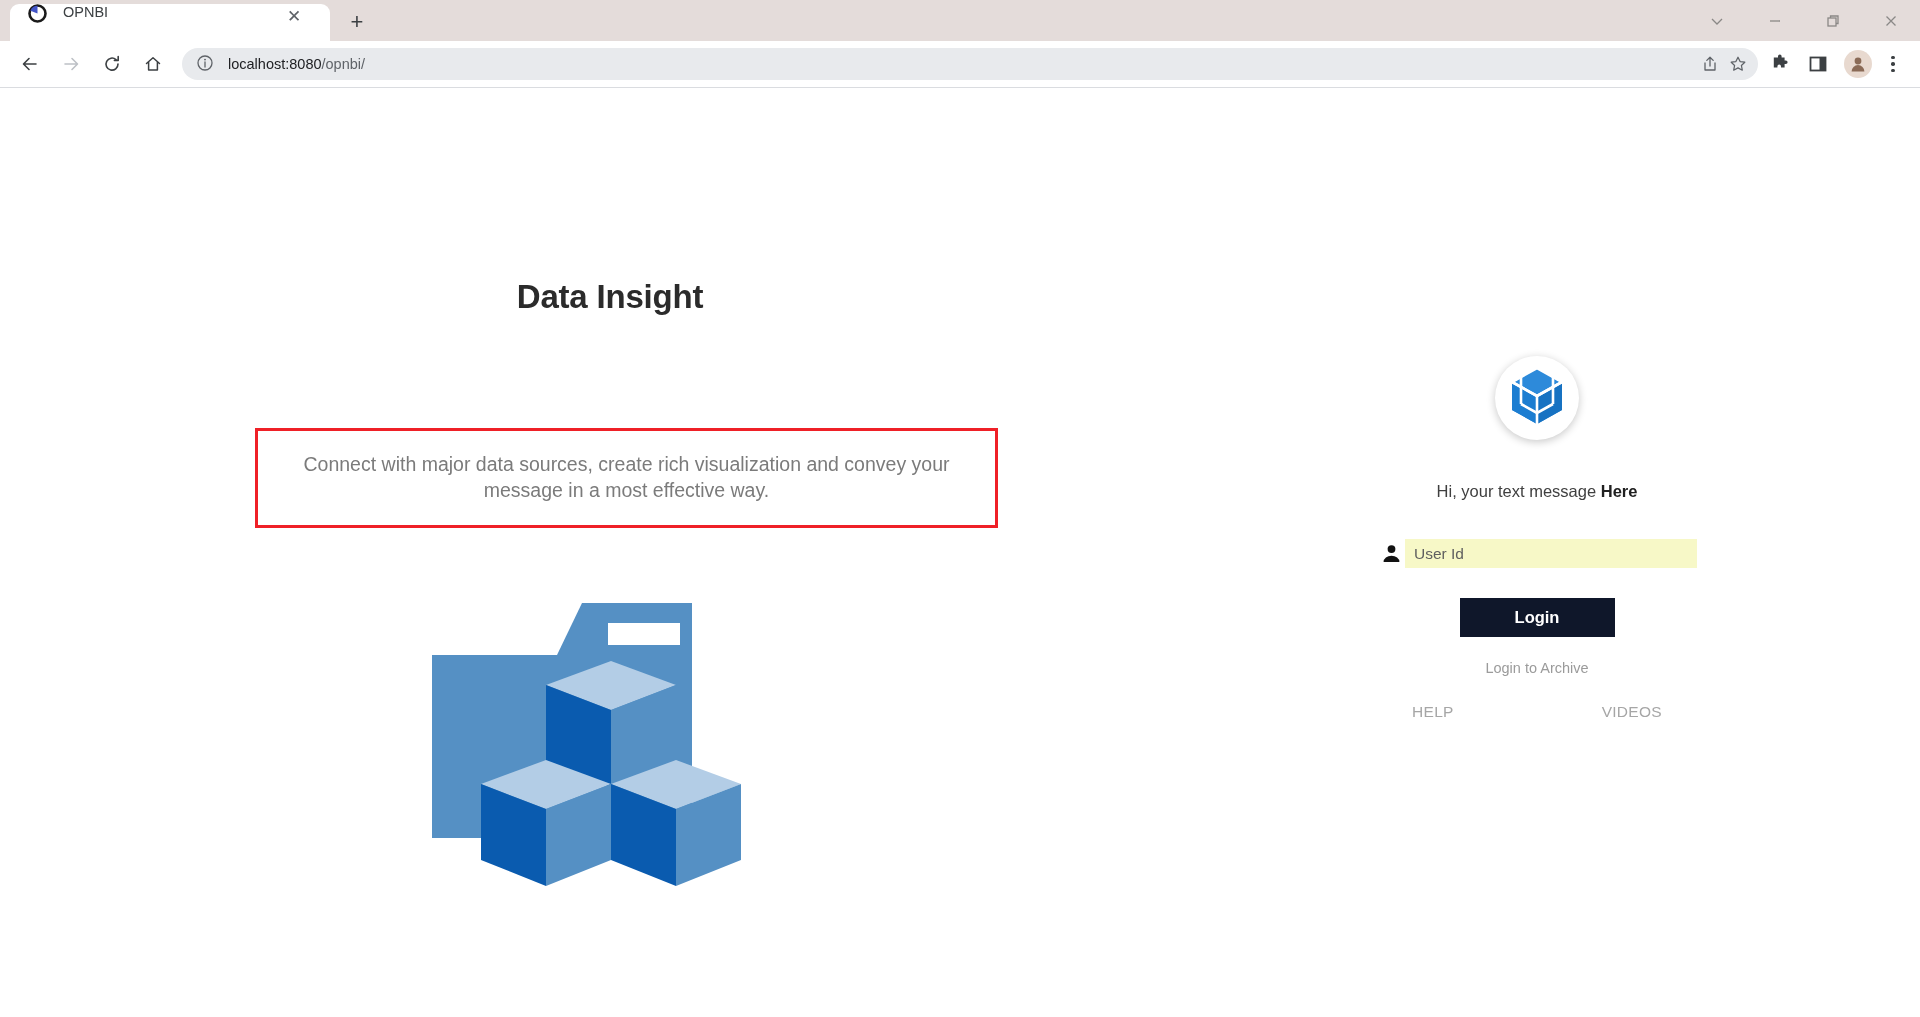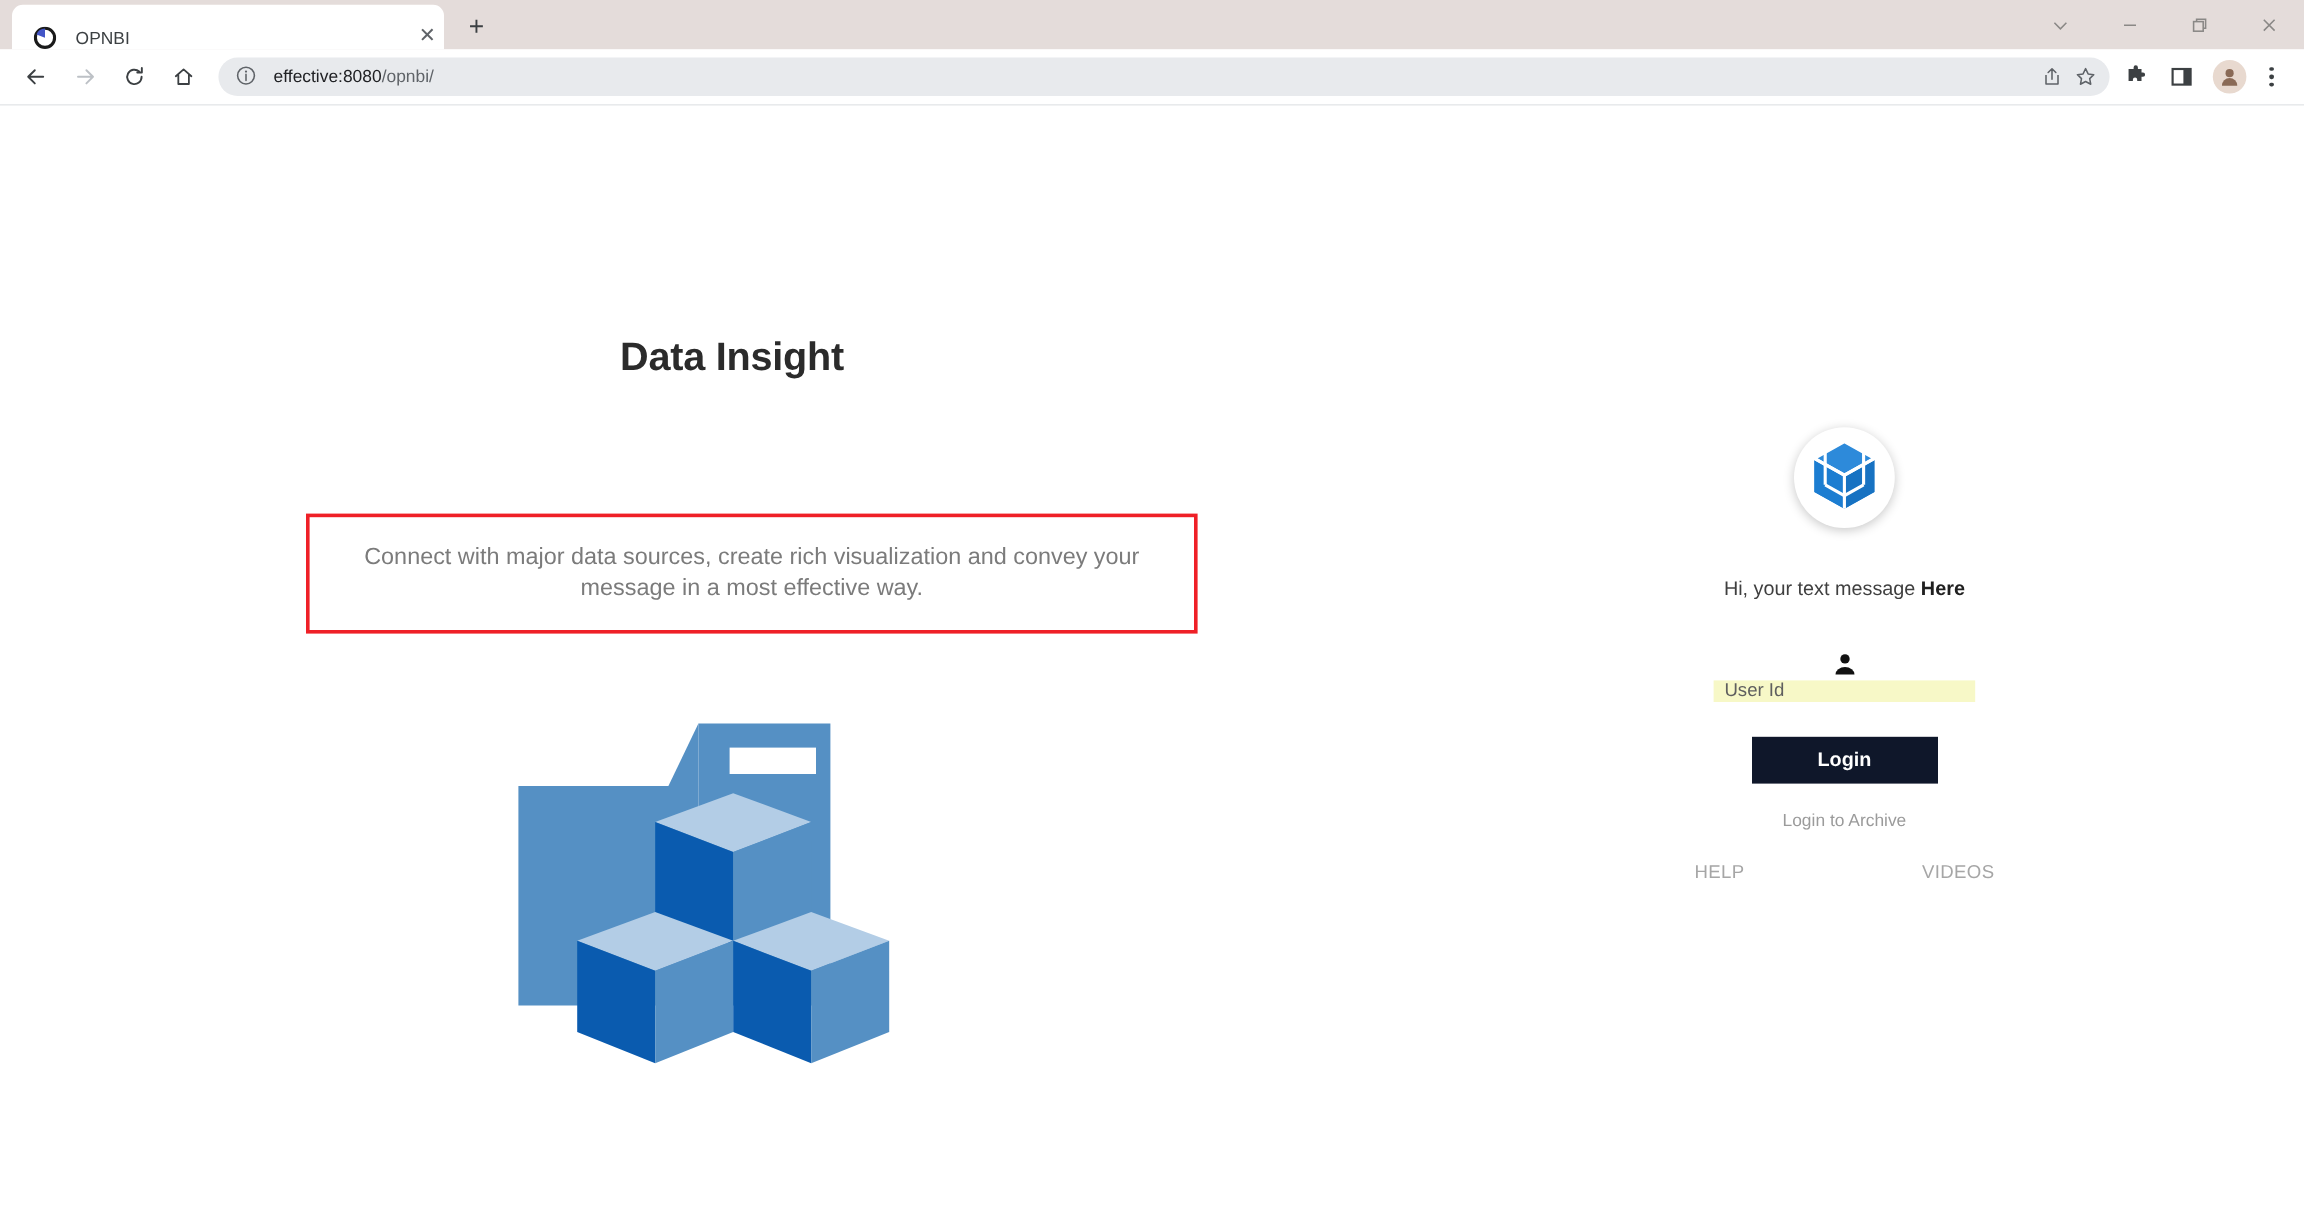--- a/index.html
+++ b/index.html
@@ -16,25 +16,25 @@
   .tabstrip {
     height: 41px;
     background: #e4dcda;
     display: flex;
     align-items: flex-end;
     padding-left: 10px;
     position: relative;
     flex: 0 0 41px;
   }
   .tab {
-    width: 360px; height: 37px;
+    width: 320px; height: 37px;
     background: #ffffff;
     border-radius: 9px 9px 0 0;
-    display: flex; align-items: flex-end;
-    padding: 0 2px 0 18px;
+    display: flex; align-items: flex-start;
+    padding: 0 24px 0 18px;
     position: relative;
   }
   .tab-favicon { width: 19px; height: 19px; flex: 0 0 19px; position: relative; }
   .tab-title {
     flex: 1;
     font-size: 14.5px; color: #3c4043;
     margin-left: 16px;
     white-space: nowrap; overflow: hidden; text-overflow: ellipsis;
   }
   .tab-close {
@@ -135,22 +135,21 @@
   .greeting {
     margin-top: 42px;
     font-size: 16.5px; color: #3f3f3f;
   }
   .greeting b { font-weight: bold; color: #202020; text-align: right; }
 
   .form { margin-top: 38px; width: 100%; display: flex; flex-direction: column; align-items: center; }
   .field-row {
     width: 320px; height: 29px;
     display: flex; align-items: center;
-    margin-bottom: 46px;
-    flex-direction: column;
+    margin-bottom: 30px;
   }
   .field-icon {
     width: 28px; flex: 0 0 28px;
     display: flex; align-items: center; justify-content: center;
     color: #121212;
   }
   .field-input {
     flex: 1; height: 29px;
     background: #f7f8c7;
     border: none; outline: none;
@@ -251,21 +250,21 @@
     </div>
 
     <div class="omnibox">
       <span class="omnibox-info">
         <svg width="18" height="18" viewBox="0 0 18 18">
           <circle cx="9" cy="9" r="7" fill="none" stroke="currentColor" stroke-width="1.3"></circle>
           <circle cx="9" cy="5.6" r="0.95" fill="currentColor"></circle>
           <path d="M9 8 V13" stroke="currentColor" stroke-width="1.3" stroke-linecap="round"></path>
         </svg>
       </span>
-      <span class="omnibox-url"><span class="host">effective:8080</span><span>/opnbi/</span></span>
+      <span class="omnibox-url"><span class="host">localhost:8080</span><span>/opnbi/</span></span>
       <span class="omni-act">
         <svg width="18" height="18" viewBox="0 0 18 18">
           <path d="M4 7.5 V15 H14 V7.5" fill="none" stroke="currentColor" stroke-width="1.3" stroke-linejoin="round"></path>
           <path d="M9 11 V2.5 M5.8 5.4 L9 2.3 L12.2 5.4" fill="none" stroke="currentColor" stroke-width="1.3" stroke-linecap="round" stroke-linejoin="round"></path>
         </svg>
       </span>
       <span class="omni-act">
         <svg width="18" height="18" viewBox="0 0 18 18">
             <path d="M9 2.2 L11.1 6.6 L15.8 7.2 L12.4 10.5 L13.3 15.2 L9 12.9 L4.7 15.2 L5.6 10.5 L2.2 7.2 L6.9 6.6 Z" fill="none" stroke="currentColor" stroke-width="1.25" stroke-linejoin="round"></path>
           </svg>

